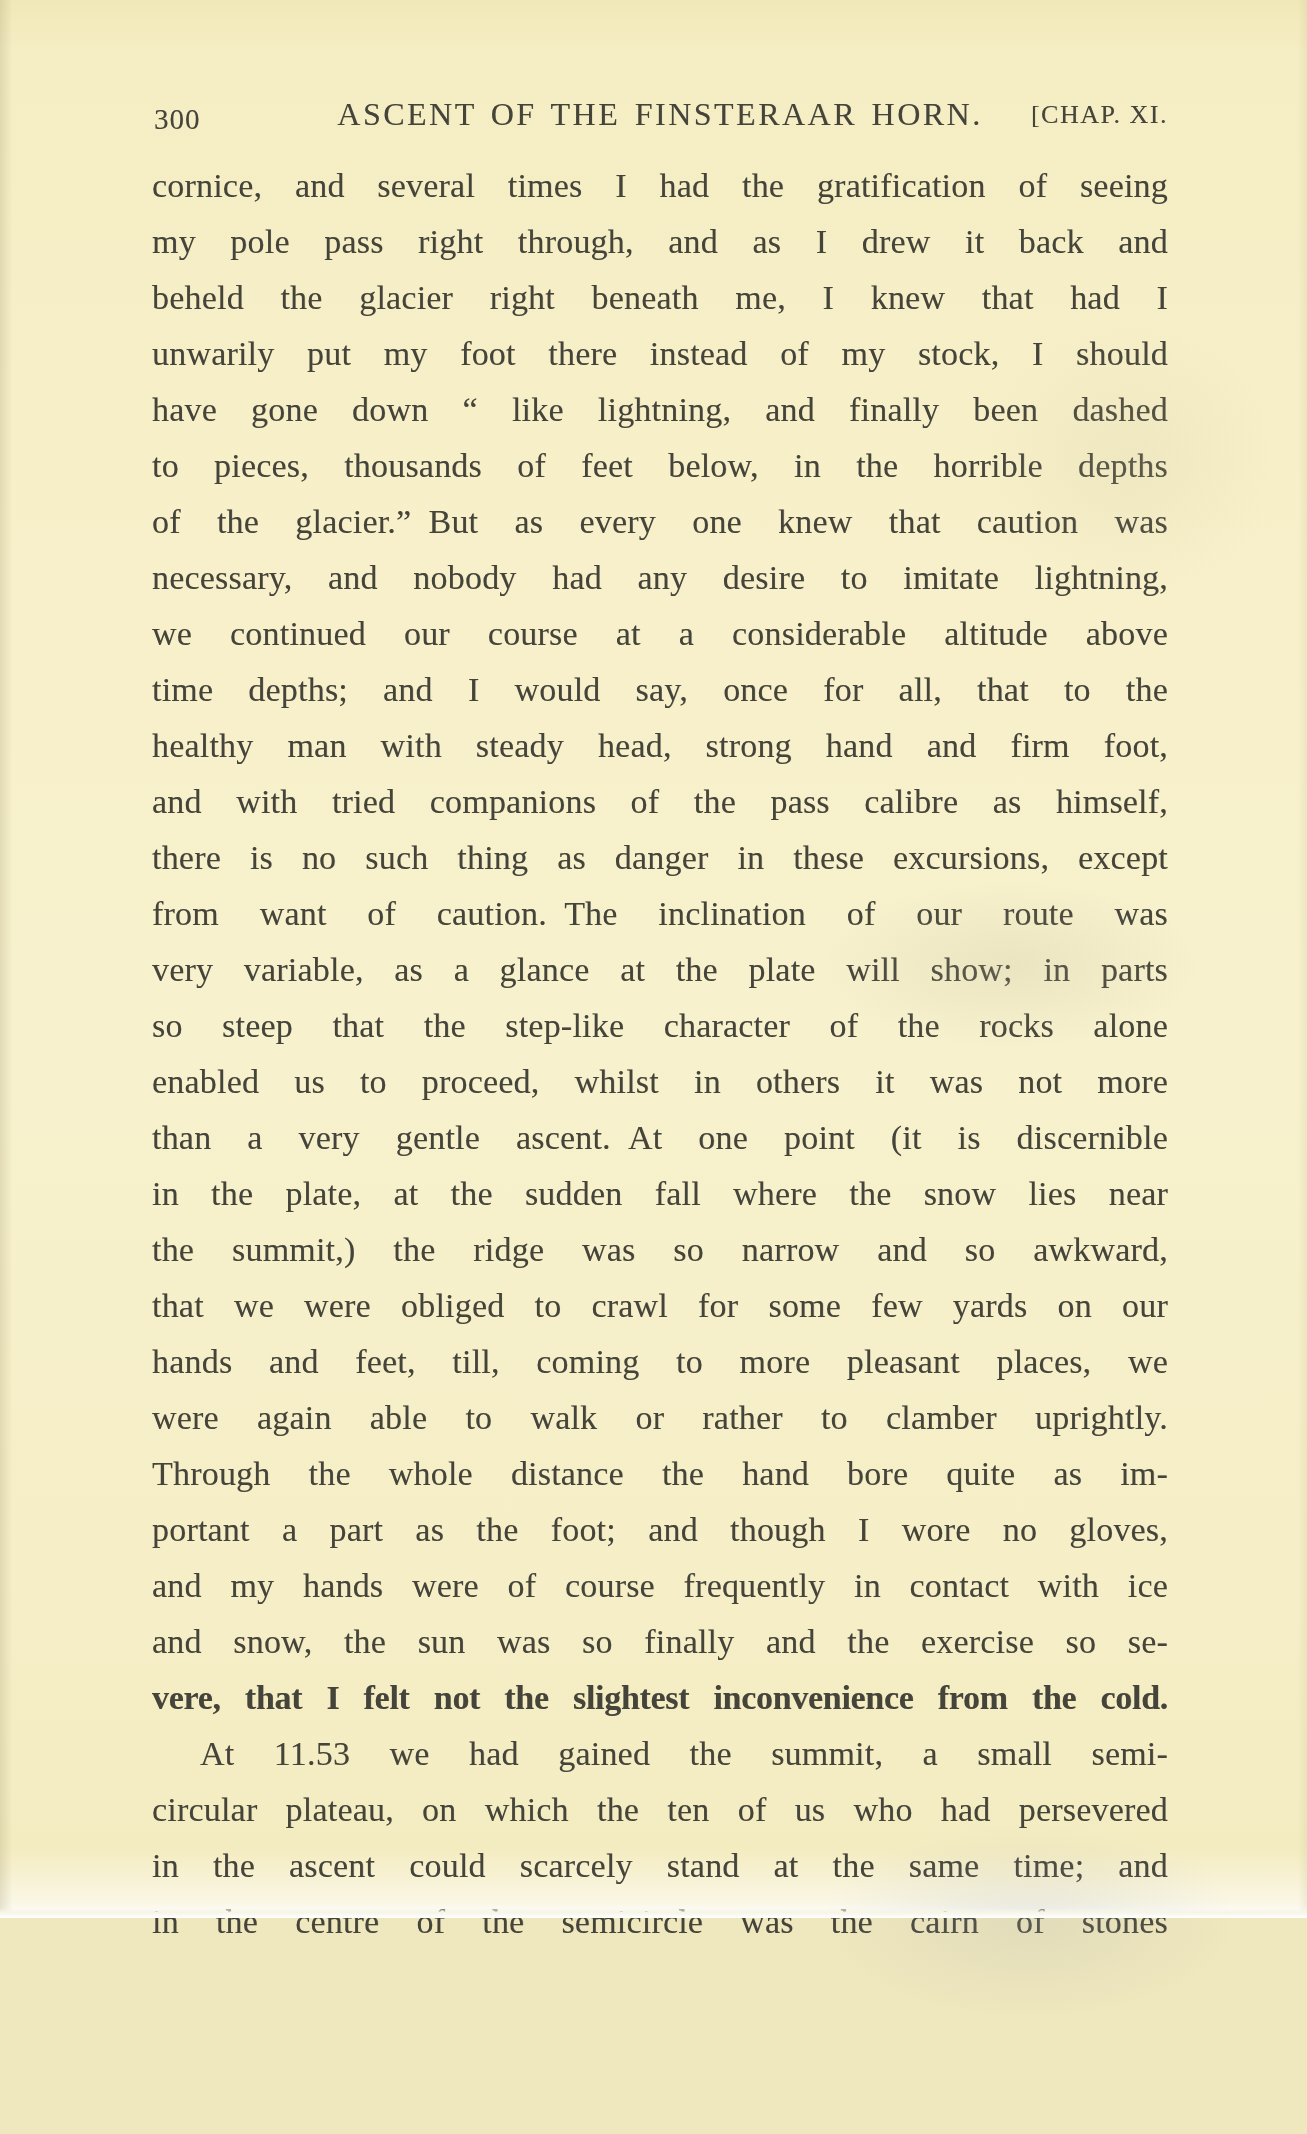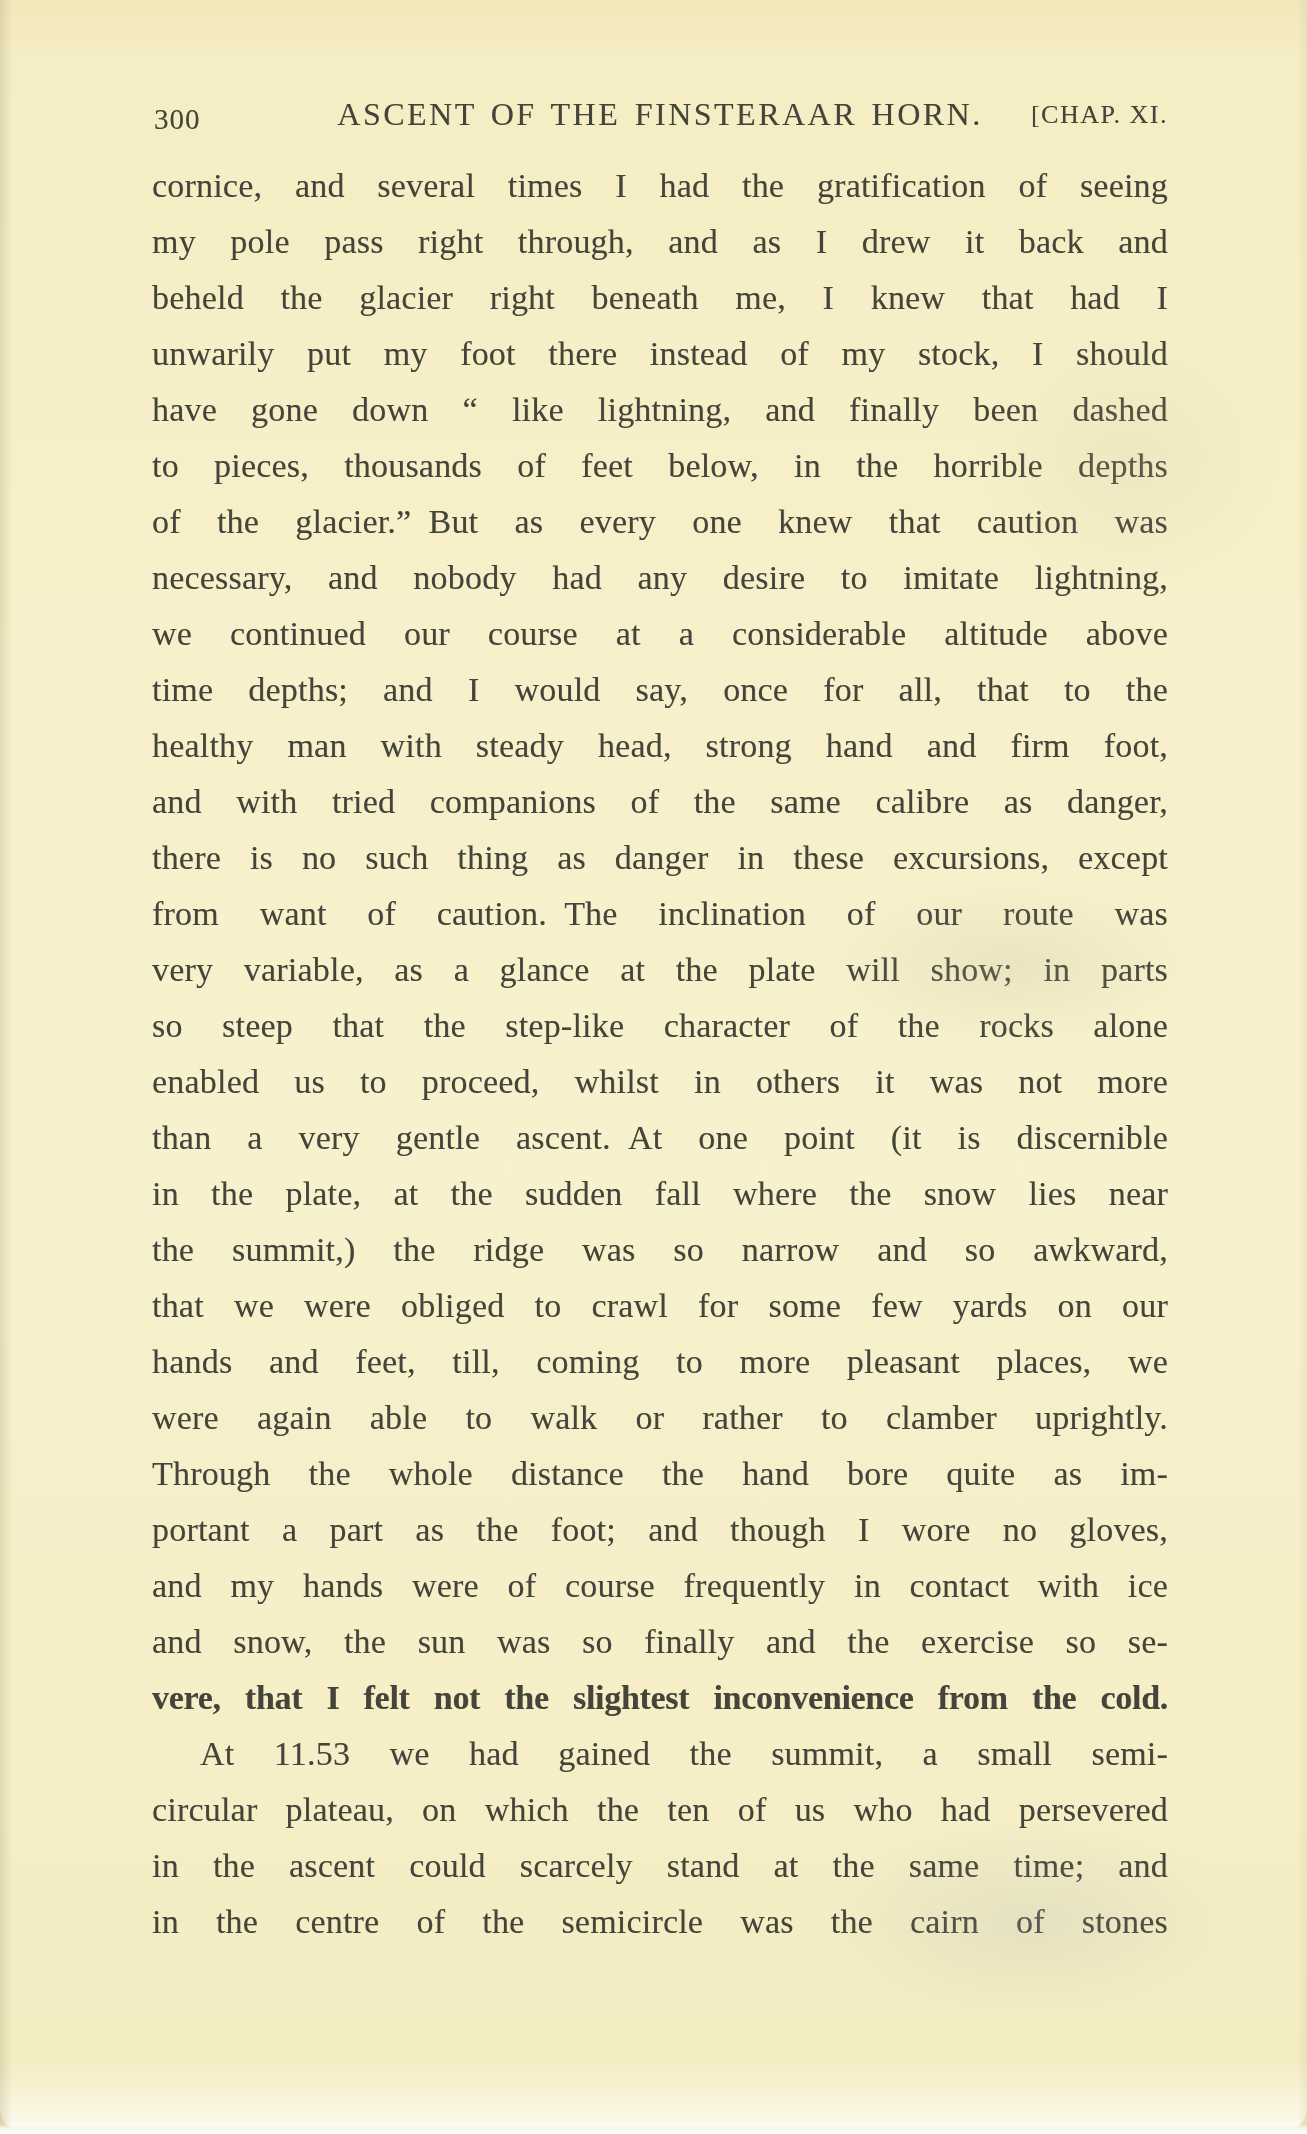--- a/index.html
+++ b/index.html
@@ -3,27 +3,26 @@
 <meta charset="utf-8">
 <style>
   html,body{margin:0;padding:0;}
   body{
     width:1307px;height:2134px;
     background:#efe7bd;
     font-family:"Liberation Serif","DejaVu Serif",serif;
     overflow:hidden;
   }
   .page{
-    position:relative;width:1307px;height:2134px;
+    position:relative;width:1307px;height:1918px;
     background:linear-gradient(180deg,
       #f1e8b8 0%, #f5edc3 2.5%, #f7f0ca 30%,
       #f7f1cd 55%, #f5eec6 85%, #f4ecc1 96.5%,
       #faf7e6 99.2%, #ffffff 100%);
     color:#45443a;
-    border-radius:27px;
   }
   
   .edge-left{position:absolute;left:0;top:0;bottom:0;width:14px;
     background:linear-gradient(90deg,rgba(150,140,100,0.22),rgba(150,140,100,0) 90%);}
   .edge-right{position:absolute;right:0;top:0;bottom:0;width:10px;
     background:linear-gradient(270deg,rgba(170,160,120,0.14),rgba(170,160,120,0) 90%);}
   .bottom-strip{position:absolute;left:0;right:0;bottom:0;height:10px;
     background:linear-gradient(180deg,rgba(255,255,255,0),#f7f5e8 45%,#ffffff 100%);}
   .stain{position:absolute;pointer-events:none;}
   .stain1{left:820px;top:880px;width:380px;height:170px;
@@ -83,21 +82,21 @@
       <div class="line">my pole pass right through, and as I drew it back and</div>
       <div class="line">beheld the glacier right beneath me, I knew that had I</div>
       <div class="line">unwarily put my foot there instead of my stock, I should</div>
       <div class="line">have gone down “ like lightning, and finally been dashed</div>
       <div class="line">to pieces, thousands of feet below, in the horrible depths</div>
       <div class="line">of the glacier.” But as every one knew that caution was</div>
       <div class="line">necessary, and nobody had any desire to imitate lightning,</div>
       <div class="line">we continued our course at a considerable altitude above</div>
       <div class="line">time depths; and I would say, once for all, that to the</div>
       <div class="line">healthy man with steady head, strong hand and firm foot,</div>
-      <div class="line">and with tried companions of the same calibre as danger,</div>
+      <div class="line">and with tried companions of the pass calibre as himself,</div>
       <div class="line">there is no such thing as danger in these excursions, except</div>
       <div class="line">from want of caution. The inclination of our route was</div>
       <div class="line">very variable, as a glance at the plate will show; in parts</div>
       <div class="line">so steep that the step-like character of the rocks alone</div>
       <div class="line">enabled us to proceed, whilst in others it was not more</div>
       <div class="line">than a very gentle ascent. At one point (it is discernible</div>
       <div class="line">in the plate, at the sudden fall where the snow lies near</div>
       <div class="line">the summit,) the ridge was so narrow and so awkward,</div>
       <div class="line">that we were obliged to crawl for some few yards on our</div>
       <div class="line">hands and feet, till, coming to more pleasant places, we</div>

